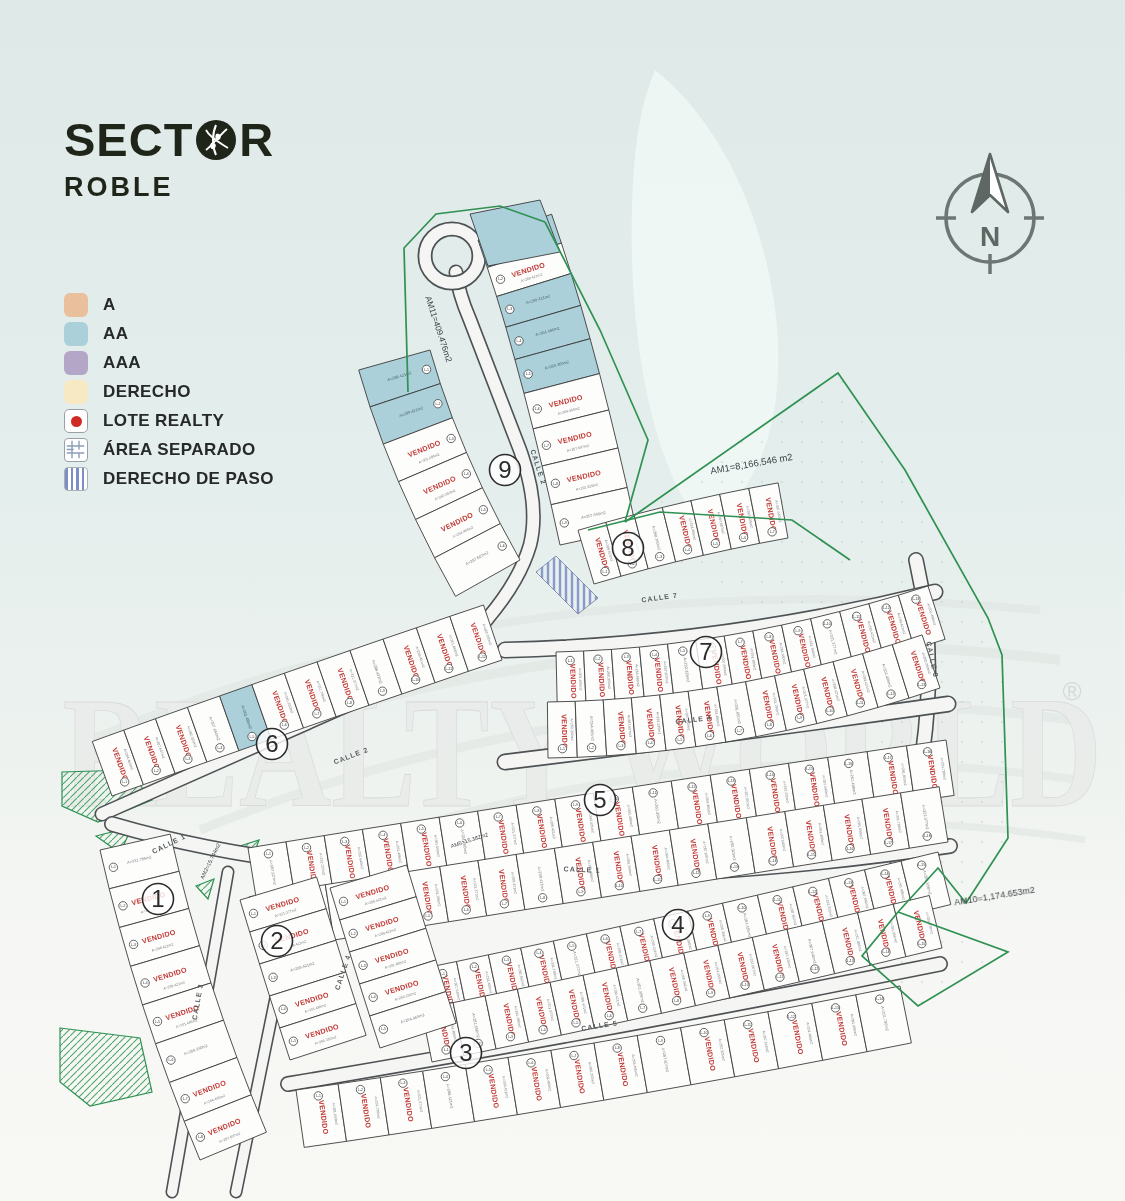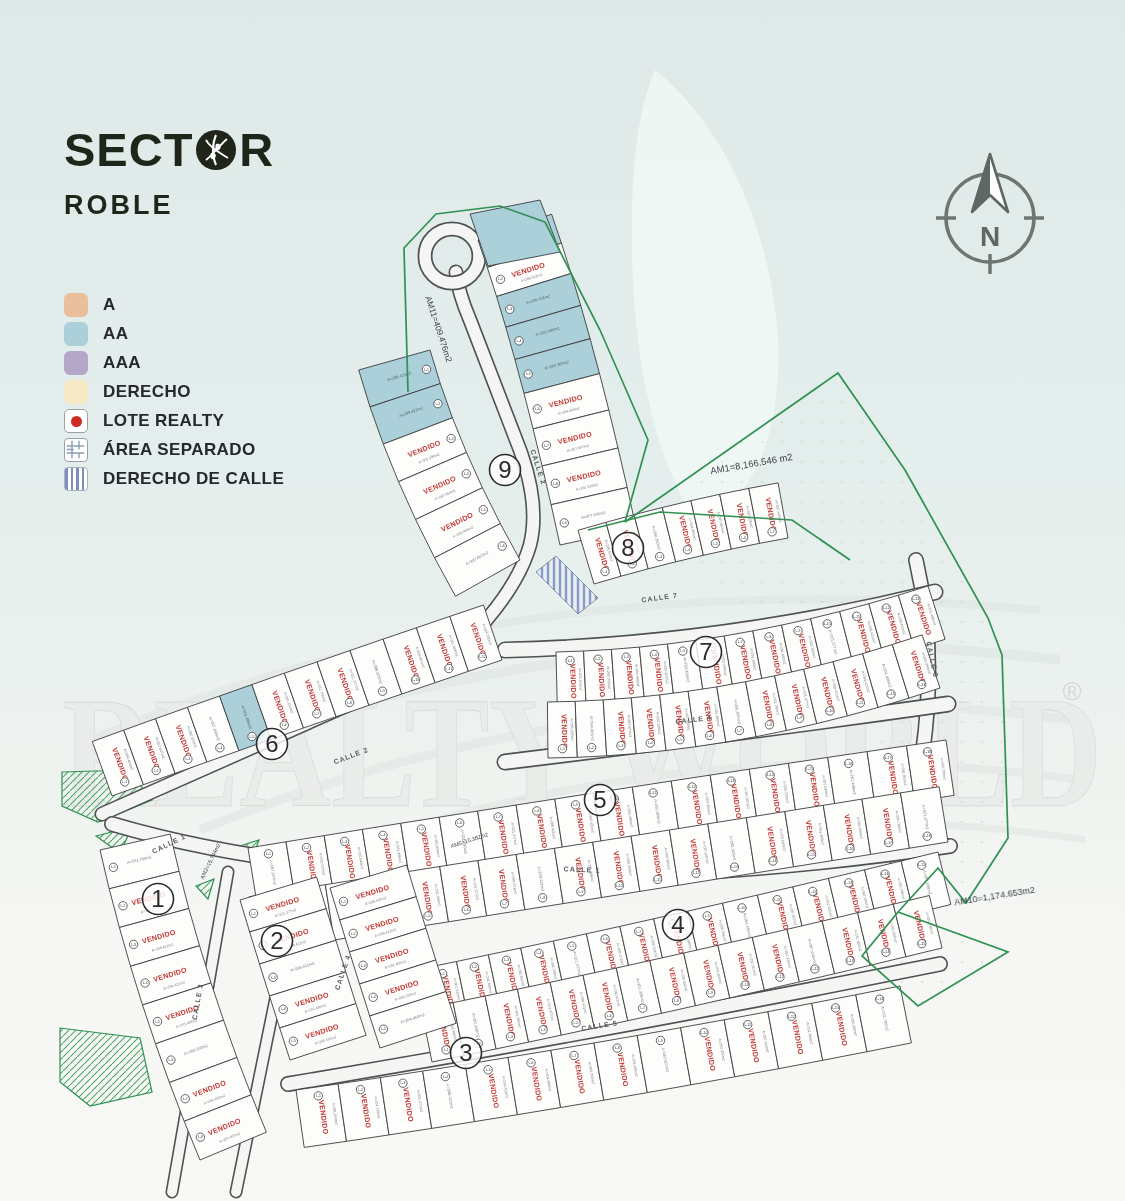--- a/index.html
+++ b/index.html
@@ -3,24 +3,24 @@
 <meta charset="utf-8">
 <style>
   html,body{margin:0;padding:0;background:#fff;}
   .canvas{
     position:relative; width:1125px; height:1201px; overflow:hidden;
     font-family:"Liberation Sans", sans-serif;
     background:linear-gradient(180deg,#dfeae8 0%,#e4eeec 40%,#edf2ef 62%,#f6f7f4 78%,#f8f8f5 100%);
   }
   svg{display:block;}
   #plat{position:absolute;left:0;top:0;}
-  .logo{position:absolute;left:64px;top:126px;color:#1f2518;}
+  .logo{position:absolute;left:64px;top:116px;color:#1f2518;}
   .logo-title{display:flex;align-items:center;font-size:47px;font-weight:bold;letter-spacing:1px;line-height:1;}
   .logo-o{display:inline-flex;margin:0 1px;}
-  .logo-sub{font-size:27px;font-weight:bold;letter-spacing:3px;margin-top:17px;}
+  .logo-sub{font-size:27px;font-weight:bold;letter-spacing:3px;margin-top:9px;}
   #legend{position:absolute;left:64px;top:294px;display:flex;flex-direction:column;gap:7px;}
   .leg-row{display:flex;align-items:center;gap:15px;height:22px;}
   .leg-ic{width:24px;height:24px;border-radius:6px;flex:0 0 auto;box-sizing:border-box;}
   .leg-label{font-size:17px;font-weight:bold;color:#26282a;letter-spacing:.4px;white-space:nowrap;}
   .compass{position:absolute;left:930px;top:148px;}
 </style>
 </head>
 <body>
 
 <div class="canvas">
@@ -955,21 +955,21 @@
       <div class="leg-row">
         <span class="leg-ic" style="background: rgb(255, 255, 255); border: 1.4px solid rgb(154, 160, 166); border-radius: 4px;">
           <svg width="21" height="21" viewBox="0 0 24 24">
             <path d="M2 8 H22 M2 16 H22 M8 2 V22 M16 2 V12 M16 16 V22 M2 12 H10" stroke="#8aa0b8" stroke-width="1.6" fill="none"></path>
           </svg>
         </span>
         <span class="leg-label">ÁREA SEPARADO</span>
       </div>
       <div class="leg-row">
         <span class="leg-ic" style="border-radius: 4px; border: 1px solid rgb(170, 177, 183); background: repeating-linear-gradient(90deg, rgb(125, 143, 194) 0px, rgb(125, 143, 194) 2.6px, rgb(255, 255, 255) 2.6px, rgb(255, 255, 255) 5.6px);"></span>
-        <span class="leg-label">DERECHO DE CALLE</span>
+        <span class="leg-label">DERECHO DE PASO</span>
       </div>
     </div>
 
   <svg class="compass" width="120" height="132" viewBox="0 0 120 132">
     <circle cx="60" cy="70" r="44" fill="none" stroke="#6e7674" stroke-width="3.5"></circle>
     <line x1="6" y1="70" x2="26" y2="70" stroke="#6e7674" stroke-width="3.5"></line>
     <line x1="94" y1="70" x2="114" y2="70" stroke="#6e7674" stroke-width="3.5"></line>
     <line x1="60" y1="106" x2="60" y2="126" stroke="#6e7674" stroke-width="3.5"></line>
     <path d="M60 6 L42 64 L60 47 L78 64 Z" fill="#fff" stroke="#5f6765" stroke-width="2.6" stroke-linejoin="round"></path>
     <path d="M60 6 L60 47 L42 64 Z" fill="#5f6765"></path>

